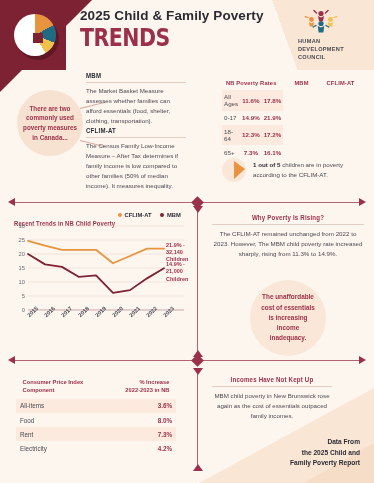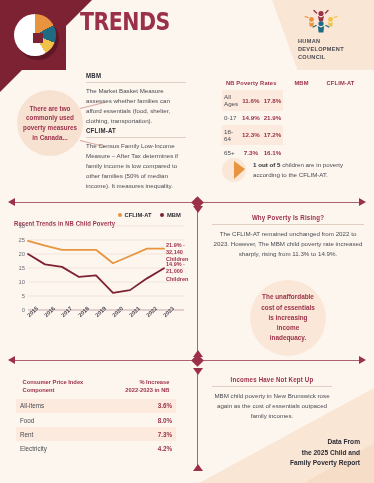--- a/index.html
+++ b/index.html
@@ -143,20 +143,21 @@
   <div class="bg-wedge-right"></div>
   <div class="bg-corner-br"></div>
   <div class="bg-corner-br2"></div>
 
   <div class="header">
     <div class="logo-box">
       <div class="pie"></div>
       <div class="pie-notch"></div>
     </div>
     <div class="title-wrap">
+      <div class="title-main">2025 Child &amp; Family Poverty</div>
       <div class="title-sub">TRENDS</div>
     </div>
     <div class="hdc">
       <div class="hdc-mark">
         <svg width="34" height="26" viewBox="0 0 34 26">
           <g>
             <circle cx="17" cy="5.5" r="2.6" fill="#9b3049"></circle>
             <path d="M14 8 L17 9.5 L20 8 L19 13 L15 13 Z" fill="#9b3049"></path>
             <path d="M12.5 5 L10 2.5 M21.5 5 L24 2.5" stroke="#9b3049" stroke-width="1.4" stroke-linecap="round"></path>
             <circle cx="7.5" cy="11.5" r="2.4" fill="#e8943f"></circle>

